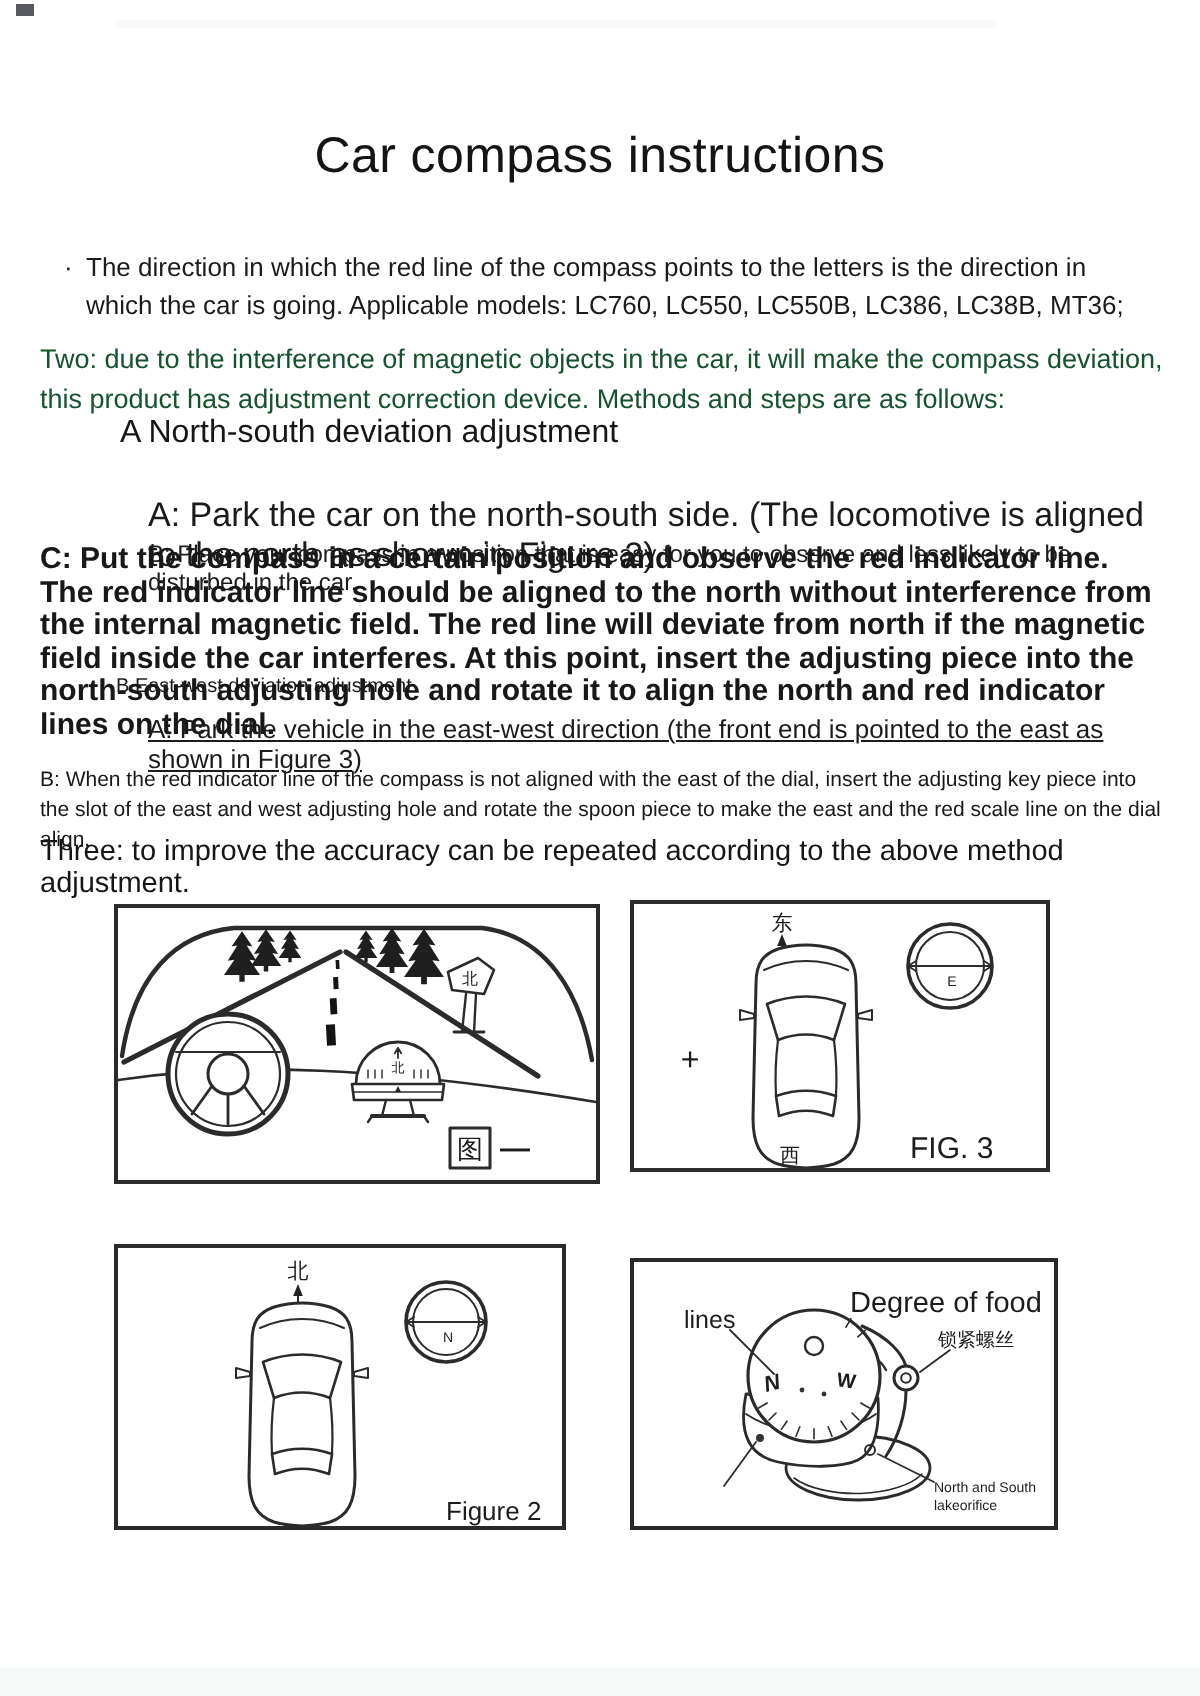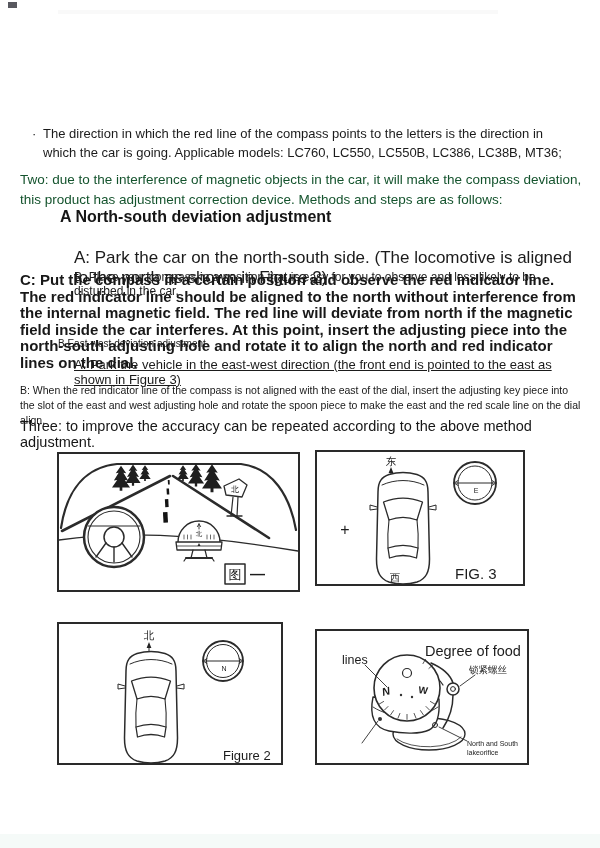--- a/index.html
+++ b/index.html
@@ -5,21 +5,21 @@
   html,body{margin:0;padding:0;background:#e9e9e9;}
   .page{
     position:relative;width:600px;height:848px;background:#ffffff;
     font-family:"Liberation Sans",sans-serif;color:#1c1c1c;overflow:hidden;
     margin:0 auto;
   }
   .abs{position:absolute;}
   .title{width:100%;text-align:center;font-size:25px;font-weight:500;color:#141414;letter-spacing:.2px;}
   .t-intro{font-size:13px;line-height:19px;color:#1b1b1b;}
   .t-two{font-size:13.5px;line-height:19.5px;color:#14532d;}
-  .t-head-a{font-size:16px;color:#161616;font-weight:bold;}
+  .t-head-a{font-size:16px;color:#161616;}
   .t-step{font-size:17px;color:#1b1b1b;margin-top:14px;}
   .t-stepb{font-size:12px;color:#1b1b1b;}
   .t-parac{font-size:15px;line-height:16.5px;color:#181818;font-weight:bold;}
   .t-head-b{font-size:10px;color:#191919;}
   .t-ewa{font-size:13px;color:#1b1b1b;text-decoration:underline;}
   .t-parab2{font-size:10.5px;line-height:15px;color:#181818;}
   .t-three{font-size:14.5px;color:#161616;}
   .figbox{border:2px solid #2a2a2a;background:#fff;}
   svg text{font-family:"Liberation Sans",sans-serif;fill:#1c1c1c;}
   .ln{stroke:#2b2b2b;fill:none;stroke-linecap:round;stroke-linejoin:round;}
@@ -30,20 +30,21 @@
 </style>
 </head>
 <body>
 
 <div class="page">
 
   <div class="abs corner-mark" style="left:8px;top:2px;width:9px;height:6px;"></div>
   <div class="abs scan-strip" style="left:58px;top:10px;width:440px;height:4px;opacity:.55;"></div>
   <div class="abs bottom-tint" style="left:0;top:834px;width:600px;height:14px;"></div>
 
+  <div class="abs title" style="top:64px;left:0;">Car compass instructions</div>
 
   <div class="abs t-intro" style="left:32px;top:124px;width:12px;">·</div>
   <div class="abs t-intro" style="left:43px;top:124px;width:536px;">The direction in which the red line of the compass points to the letters is the direction in which the car is going. Applicable models: LC760, LC550, LC550B, LC386, LC38B, MT36;</div>
 
   <div class="abs t-two" style="left:20px;top:170px;width:562px;">Two: due to the interference of magnetic objects in the car, it will make the compass deviation, this product has adjustment correction device. Methods and steps are as follows:</div>
 
   <div class="abs t-head-a" style="left:60px;top:208px;">A North-south deviation adjustment</div>
   <div class="abs t-step" style="left:74px;top:234px;width:510px;">A: Park the car on the north-south side. (The locomotive is aligned to the north as shown in Figure 2)</div>
   <div class="abs t-stepb" style="left:74px;top:270px;width:512px;">B: Place your compass in a position that is easy for you to observe and less likely to be disturbed in the car.</div>
   <div class="abs t-parac" style="left:20px;top:272px;width:558px;">C: Put the compass in a certain position and observe the red indicator line. The red indicator line should be aligned to the north without interference from the internal magnetic field. The red line will deviate from north if the magnetic field inside the car interferes. At this point, insert the adjusting piece into the north-south adjusting hole and rotate it to align the north and red indicator lines on the dial.</div>

